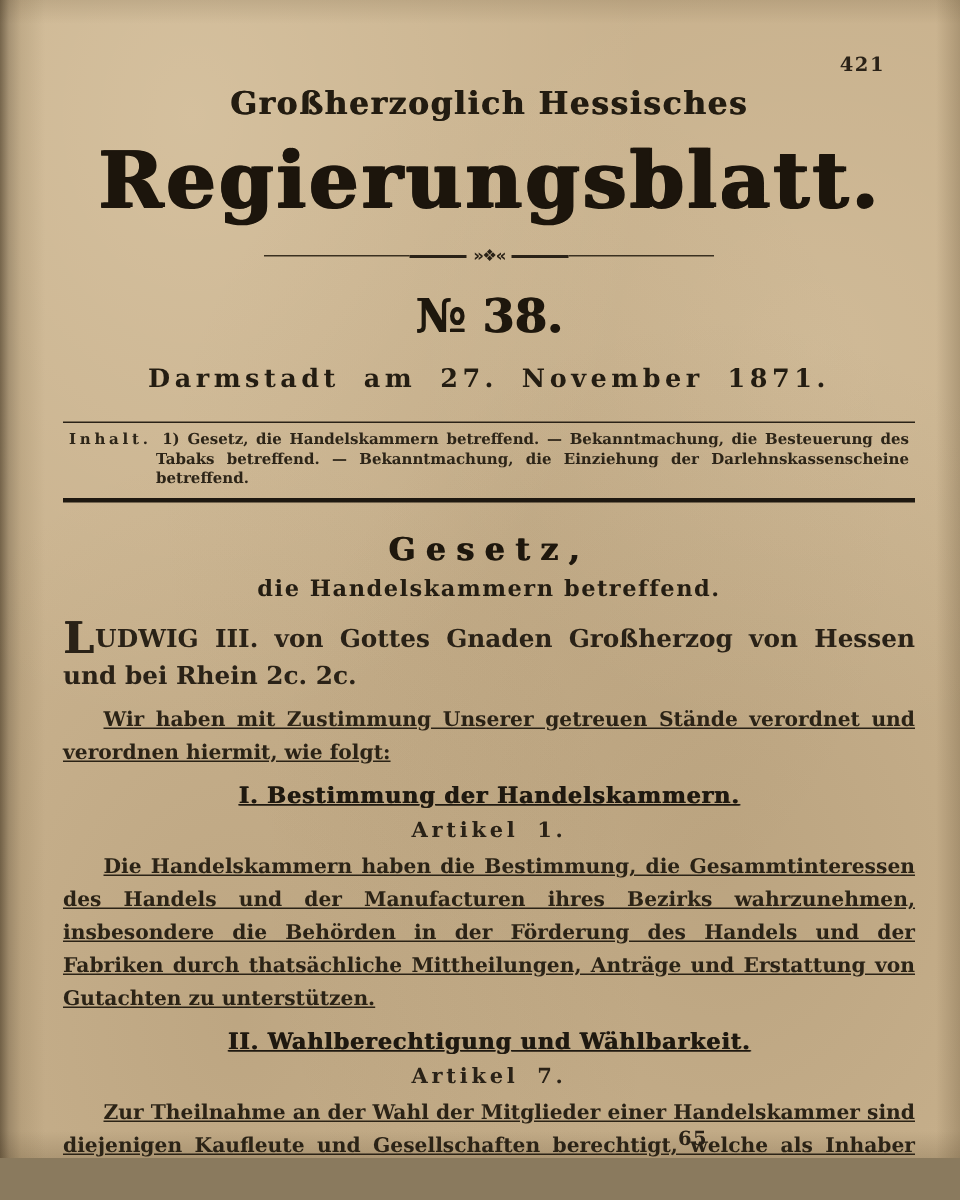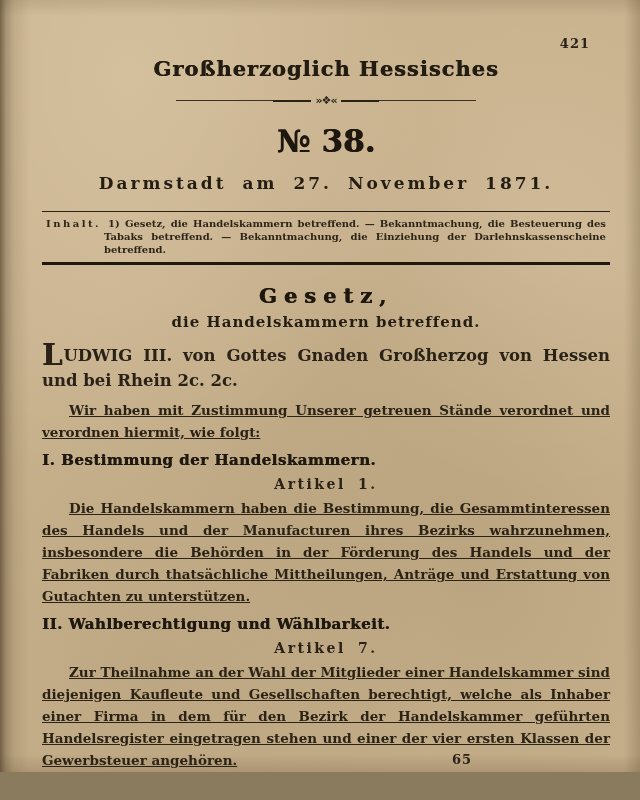--- a/index.html
+++ b/index.html
@@ -62,39 +62,41 @@
   .preamble{
     margin:11px 0 0;font:700 16.5px/25px "DejaVu Serif",serif;text-align:justify;color:#2a2217;
   }
   .preamble .drop{font-size:29px;line-height:10px;vertical-align:-4px;margin-right:1px;text-shadow:.6px 0 0 currentColor;}
   p.body{
     margin:3px 0 0;font:700 13.5px/22px "DejaVu Serif",serif;
     text-align:justify;text-indent:27px;color:#2b2316;text-decoration:underline;
   }
   p.body.first{margin-top:6px;}
   .sec-heading{
-    text-align:left;margin-top:7px;
+    text-align:center;margin-top:7px;
     font:700 15px/21px "DejaVu Serif",serif;letter-spacing:.5px;color:#1f1910;
     text-shadow:.5px 0 0 currentColor;
+    text-decoration:underline;
   }
   .article{
     text-align:center;margin-top:3px;
     font:700 14px/20px "DejaVu Serif",serif;letter-spacing:2.5px;word-spacing:5px;color:#2a2217;
   }
   .signature{position:absolute;z-index:1;top:752px;left:452px;font:700 13px/15px "DejaVu Serif",serif;letter-spacing:1px;}
 </style>
 </head>
 <body>
 
 <div class="page">
   <div class="folio">421</div>
 
   <div class="content">
     <header>
       <div class="super-title">Großherzoglich Hessisches</div>
+      <div class="main-title">Regierungsblatt.</div>
       <div class="divider">
         <span class="rule"></span>
         <span class="rule inner"></span>
         <span class="ornament">»❖«</span>
         <span class="rule inner"></span>
         <span class="rule"></span>
       </div>
       <div class="issue">№ 38.</div>
       <div class="dateline">Darmstadt am 27. November 1871.</div>
     </header>

